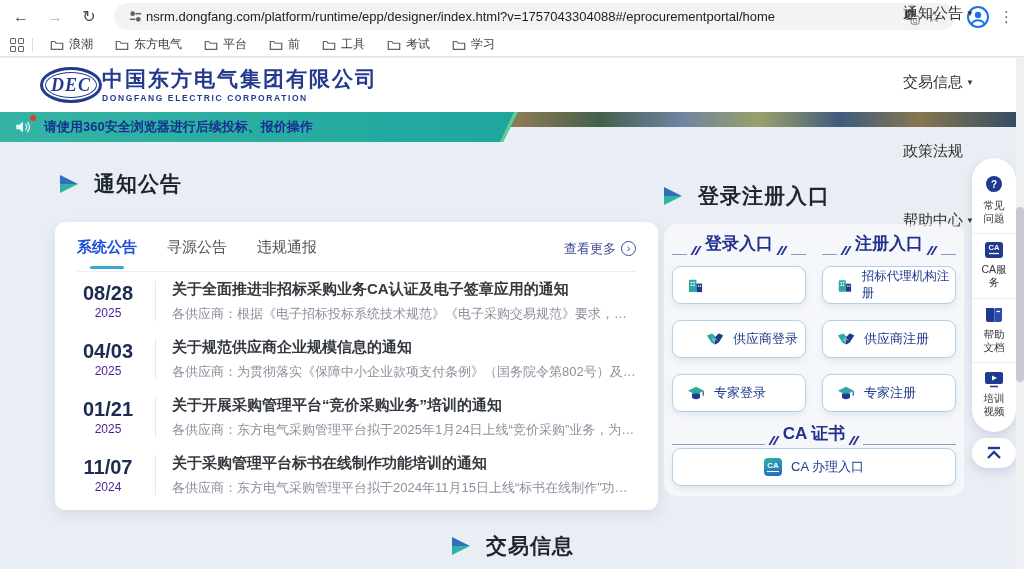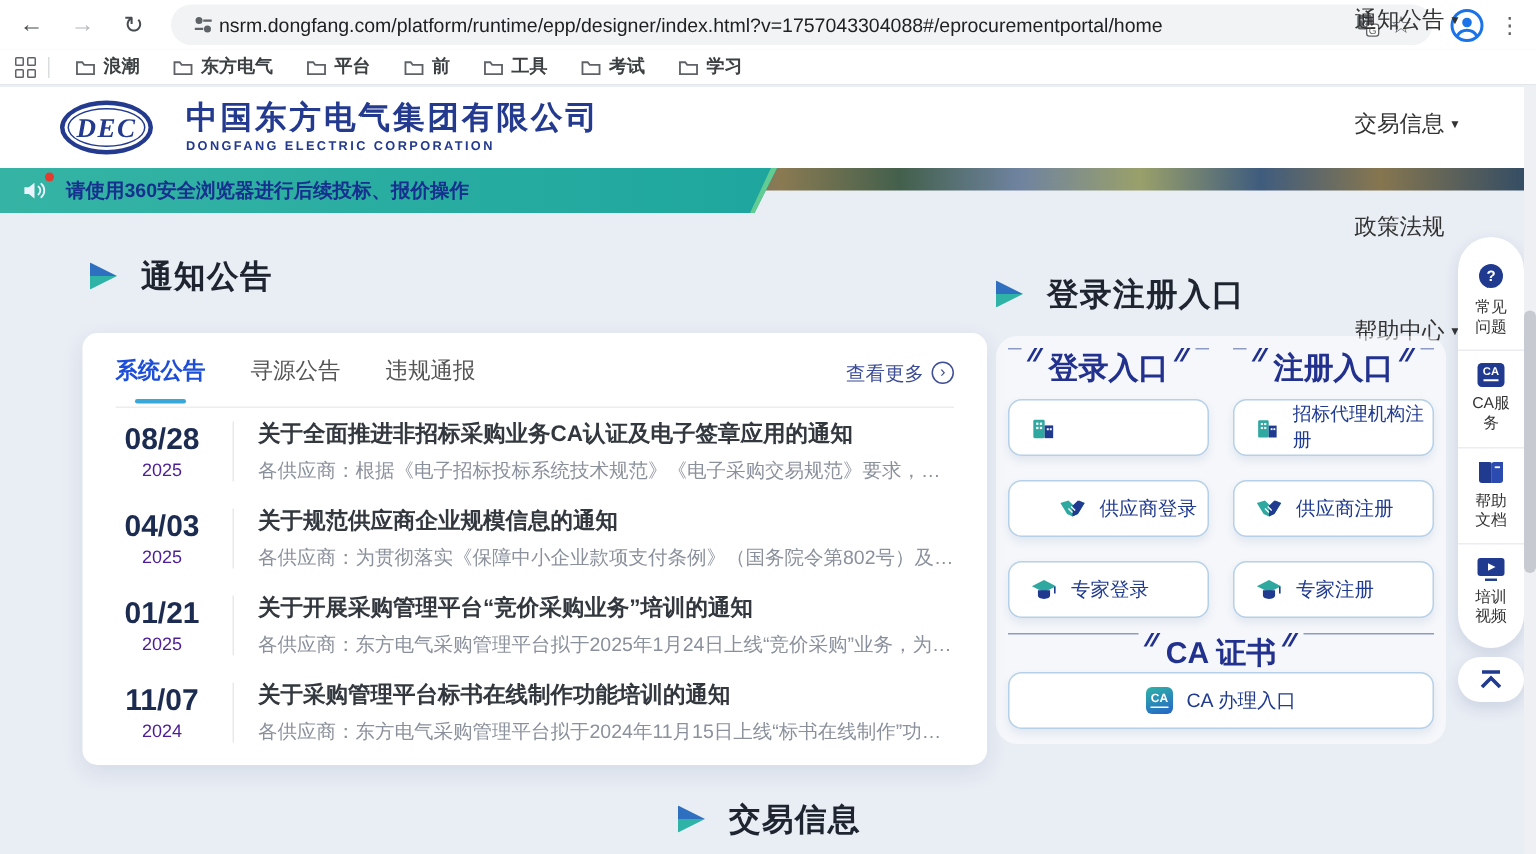--- a/index.html
+++ b/index.html
@@ -17,26 +17,26 @@
   .omni-url { font-size:13px; color:#202124; flex:1; white-space:nowrap; overflow:hidden; }
   .omni-ic { display:flex; align-items:center; justify-content:center; width:22px; height:22px; color:#5f6368; }
   .avatar-wrap { width:26px; height:26px; margin-right:8px; display:flex; align-items:center; justify-content:center;}
   .dots { font-size:15px; color:#5f6368; margin-right:10px; letter-spacing:0; }
 
   .bookmarks { position:absolute; left:0; top:33px; width:1024px; height:24px; background:#fff;
     border-bottom:1px solid #e4e7ea; display:flex; align-items:center; font-size:12px; color:#3c4043; }
   .bm-grid { width:14px; height:14px; margin:0 8px 0 10px; display:grid; grid-template-columns:6px 6px; gap:2px; }
   .bm-grid i { width:6px; height:6px; border:1.5px solid #5f6368; border-radius:1px; display:block; }
   .bm-sep { width:1px; height:14px; background:#dadce0; margin-right:6px; }
-  .bm-item { display:flex; align-items:center; gap:5px; padding:0 11px; height:24px; cursor:pointer;font-weight:bold; }
+  .bm-item { display:flex; align-items:center; gap:5px; padding:0 11px; height:24px; cursor:pointer; }
 
   
   .site-header { position:absolute; left:0; top:58px; width:1024px; height:54px; background:#fff;
     display:flex; align-items:center; }
-  .logo { display:flex; gap:22px; margin-left:40px; }
+  .logo { display:flex; align-items:center; gap:0; margin-left:40px; }
   .logo-oval { width:62px; height:36px; border:3px solid #233a8f; border-radius:50%;
     display:flex; align-items:center; justify-content:center; position:relative; }
   .logo-oval:before { content:""; position:absolute; inset:2px; border:1px solid #233a8f; border-radius:50%; }
   .logo-abbr { font-family:"Liberation Serif","DejaVu Serif",serif; font-style:italic; font-weight:bold;
     font-size:18px; color:#233a8f; letter-spacing:1px; }
   .logo-cn { font-size:21px; font-weight:bold; color:#233a8f; letter-spacing:2px; line-height:1.1; }
   .logo-en { font-size:8.5px; font-weight:bold; color:#233a8f; letter-spacing:1.6px; margin-top:2px; }
   .main-nav { display:flex; gap:44px; margin-left:auto; margin-right:50px; font-size:15px; color:#333;flex-direction:column; }
   .main-nav .nav-item { position:relative; padding-bottom:6px; cursor:pointer; display:flex; align-items:center; gap:3px; }
   .main-nav .nav-item .dd { font-size:8px; color:#333; }
@@ -79,22 +79,22 @@
   .n-dd { font-size:20px; font-weight:bold; color:#1c2b50; }
   .n-yy { font-size:12px; color:#4c1d95; margin-top:1px; }
   .n-div { width:1px; height:40px; background:#e9e9ec; margin:0 16px; flex-shrink:0; }
   .n-texts { flex:1; min-width:0; }
   .n-title { font-size:15px; font-weight:bold; color:#33383f; white-space:nowrap; overflow:hidden; text-overflow:ellipsis; }
   .n-sum { font-size:13px; color:#8b919c; margin-top:6px; white-space:nowrap; overflow:hidden; text-overflow:ellipsis; }
 
   
   .login-panel { position:absolute; left:664px; top:224px; width:300px; height:272px;
     background:rgba(255,255,255,.55); border-radius:14px; }
-  .deco-head { position:absolute; display:flex; align-items:flex-start; gap:6px;
-    font-size:20px; font-weight:bold; color:#21318d; }
+  .deco-head { position:absolute; display:flex; align-items:flex-end; gap:6px;
+    font-size:17px; font-weight:bold; color:#21318d; }
   .deco-line { height:1px; background:#8d9ac4; flex:1; }
   .deco-sl { display:inline-flex; gap:2px; }
   .deco-sl i { width:2px; height:9px; background:#21318d; transform:skewX(-30deg); display:block; }
   .lr-btn { position:absolute; width:134px; height:38px; background:#fff; border:1px solid #b5d0e8;
     border-radius:9px; box-shadow:0 3px 6px rgba(60,90,150,.10); display:flex; align-items:center;
     padding-left:14px; gap:9px; font-size:13px; color:#1f3a8f; cursor:pointer; }
   .ca-btn { position:absolute; left:672px; top:448px; width:284px; height:38px; background:#fff;
     border:1px solid #b5d0e8; border-radius:9px; box-shadow:0 3px 6px rgba(60,90,150,.10);
     display:flex; align-items:center; justify-content:center; gap:9px; font-size:13px; color:#1f3a8f; cursor:pointer; }
   .ca-badge { width:18px; height:18px; border-radius:4px; background:linear-gradient(160deg,#2fb3a6,#2563c9);

